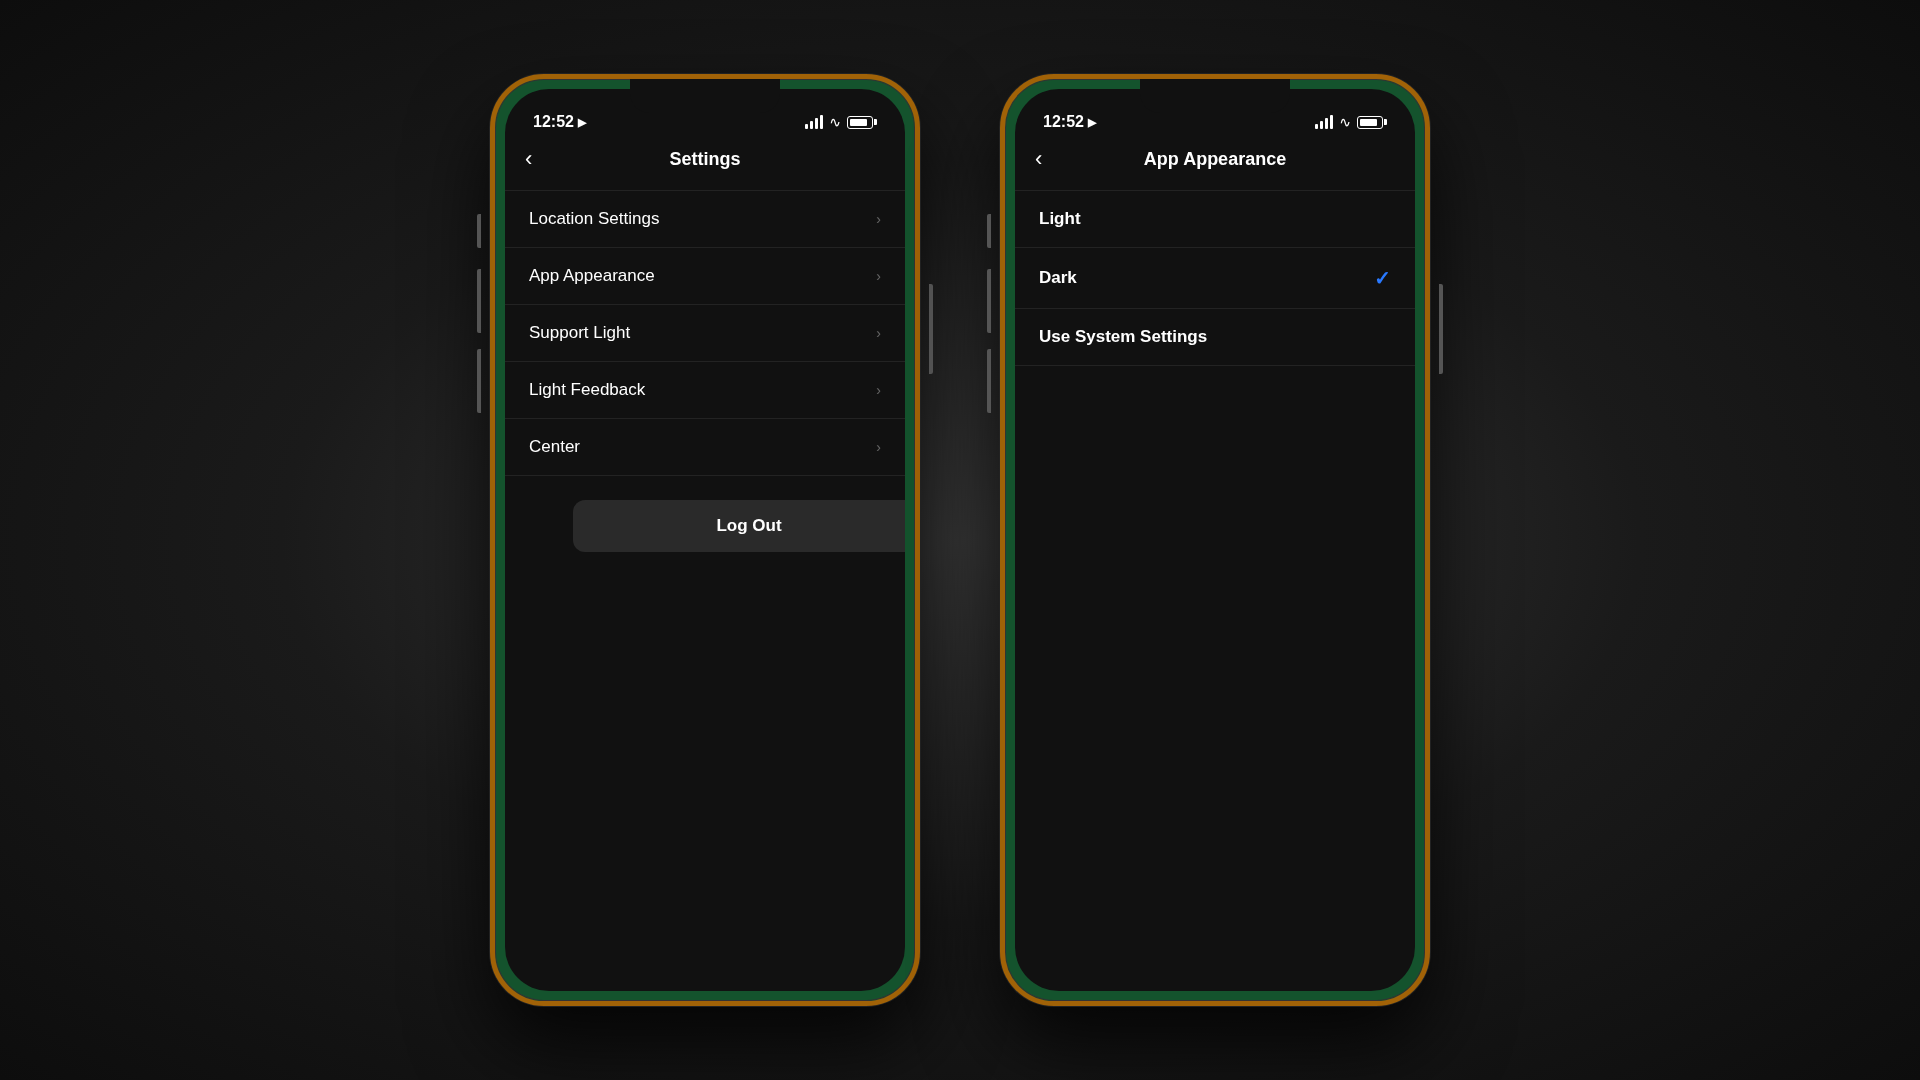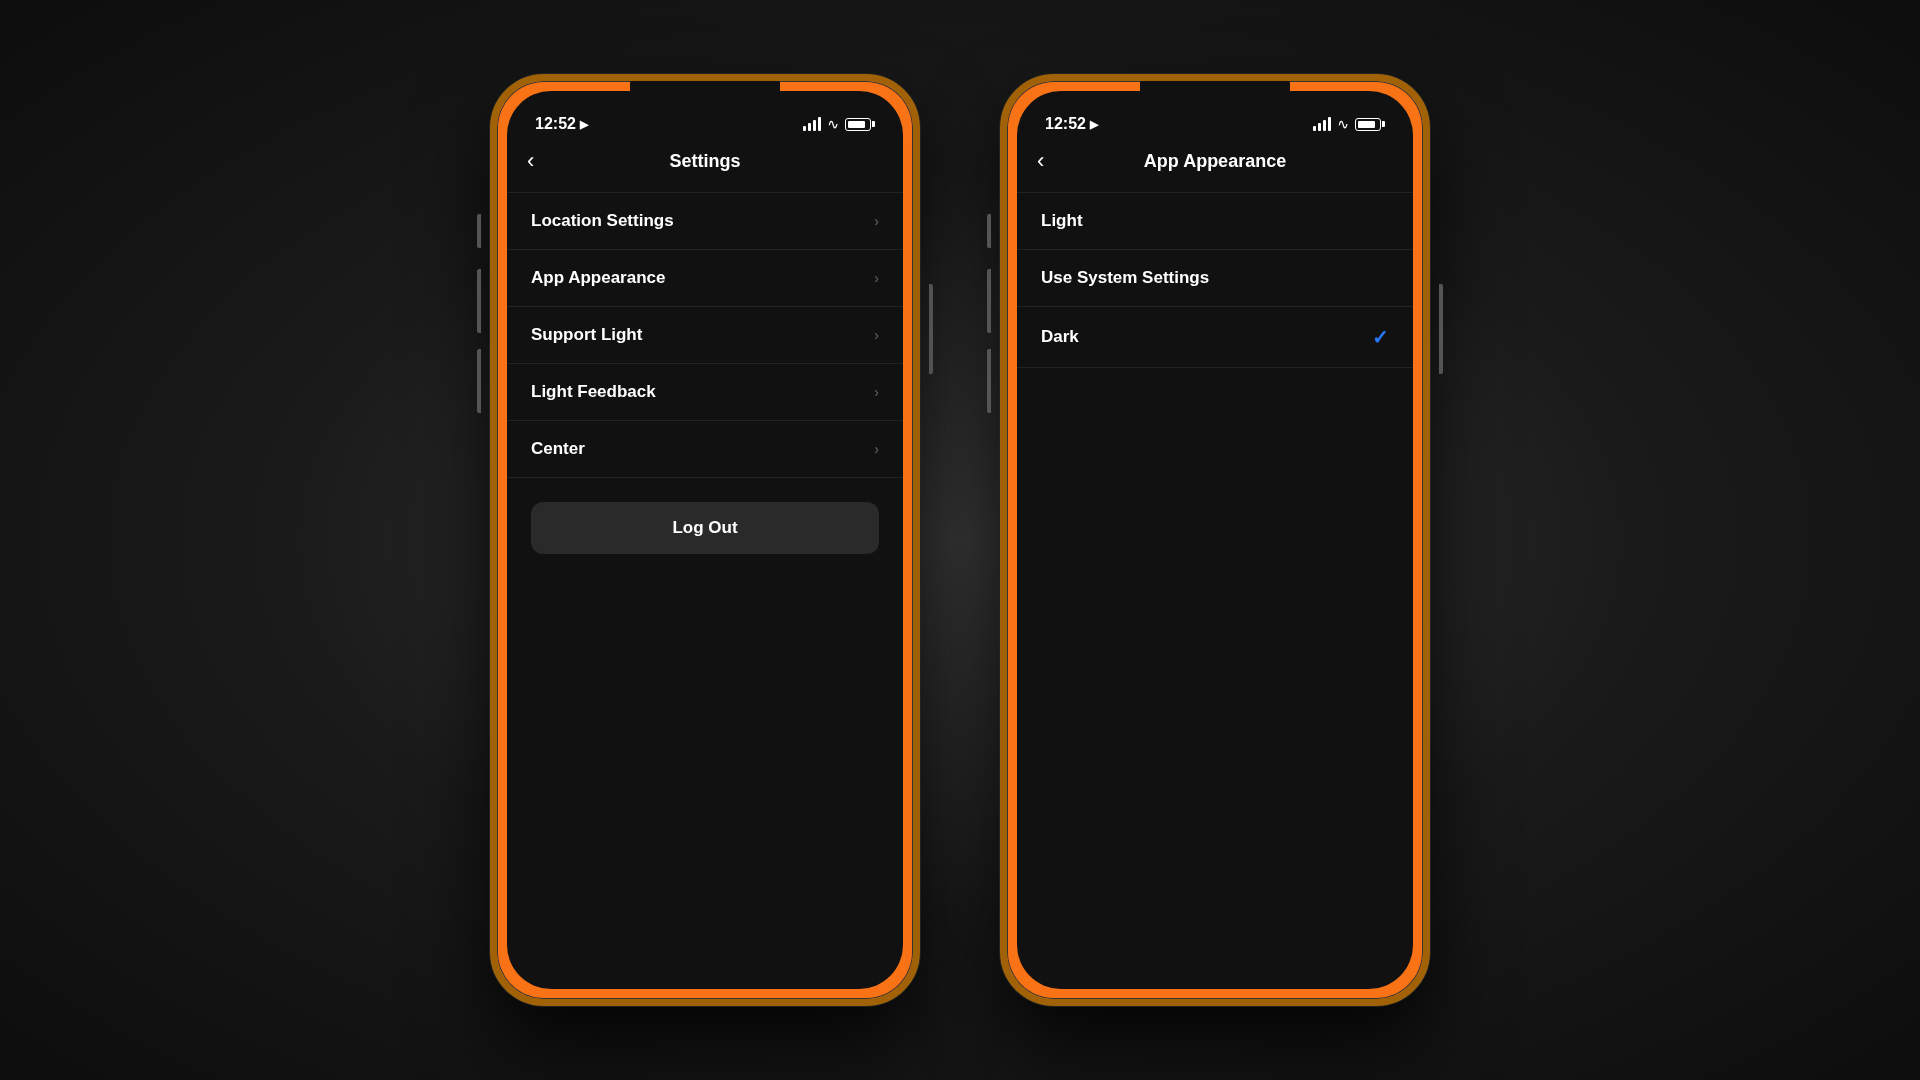--- a/index.html
+++ b/index.html
@@ -19,22 +19,22 @@
     .phone-wrapper {
       position: relative;
       width: 430px;
       height: 932px;
     }
 
     .phone-frame {
       position: absolute;
       inset: 0;
       border-radius: 54px;
-      border: 7px solid #a16207;
-      background: #f97316;
+      border: 5px solid #a16207;
+      background: #14532d;
       box-shadow:
         0 0 0 1px #222,
         inset 0 0 0 1px #333,
         0 40px 80px rgba(0,0,0,0.8);
       overflow: hidden;
     }
 
     .phone-frame::before {
       content: '';
       position: absolute;
@@ -220,21 +220,21 @@
       cursor: pointer;
     }
 
     .list-item:first-child {
       border-top: 1px solid rgba(255,255,255,0.08);
     }
 
     .list-item-label {
       font-size: 17px;
       color: #fff;
-      font-weight: 700;
+      font-weight: 400;
     }
 
     
     .appearance-item {
       display: flex;
       align-items: center;
       justify-content: space-between;
       padding: 18px 24px;
       border-bottom: 1px solid rgba(255,255,255,0.08);
       cursor: pointer;
@@ -265,20 +265,21 @@
       width: 100%;
       padding: 16px;
       background: #2a2a2a;
       border: none;
       border-radius: 12px;
       color: #fff;
       font-size: 17px;
       font-weight: 600;
       cursor: pointer;
       text-align: center;
+      margin-left: 44px;
     }
 
     .version-text {
       text-align: center;
       font-size: 13px;
       color: rgba(255,255,255,0.35);
       padding: 10px;
     }
 
     
@@ -399,26 +400,26 @@
         <span class="nav-title">App Appearance</span>
       </div>
 
       <div class="screen-content">
 
         <div class="appearance-item">
           <span class="appearance-label">Light</span>
         </div>
 
         <div class="appearance-item">
-          <span class="appearance-label">Use System Settings</span>
-        </div>
-
-        <div class="appearance-item">
           <span class="appearance-label">Dark</span>
           <span class="checkmark" style="color:#2979ff;">✓</span>
+        </div>
+
+        <div class="appearance-item">
+          <span class="appearance-label">Use System Settings</span>
         </div>
 
       </div>
     </div>
   </div>
 
   <div class="btn-left-top"></div>
   <div class="btn-left-mid1"></div>
   <div class="btn-left-mid2"></div>
   <div class="btn-right"></div>

